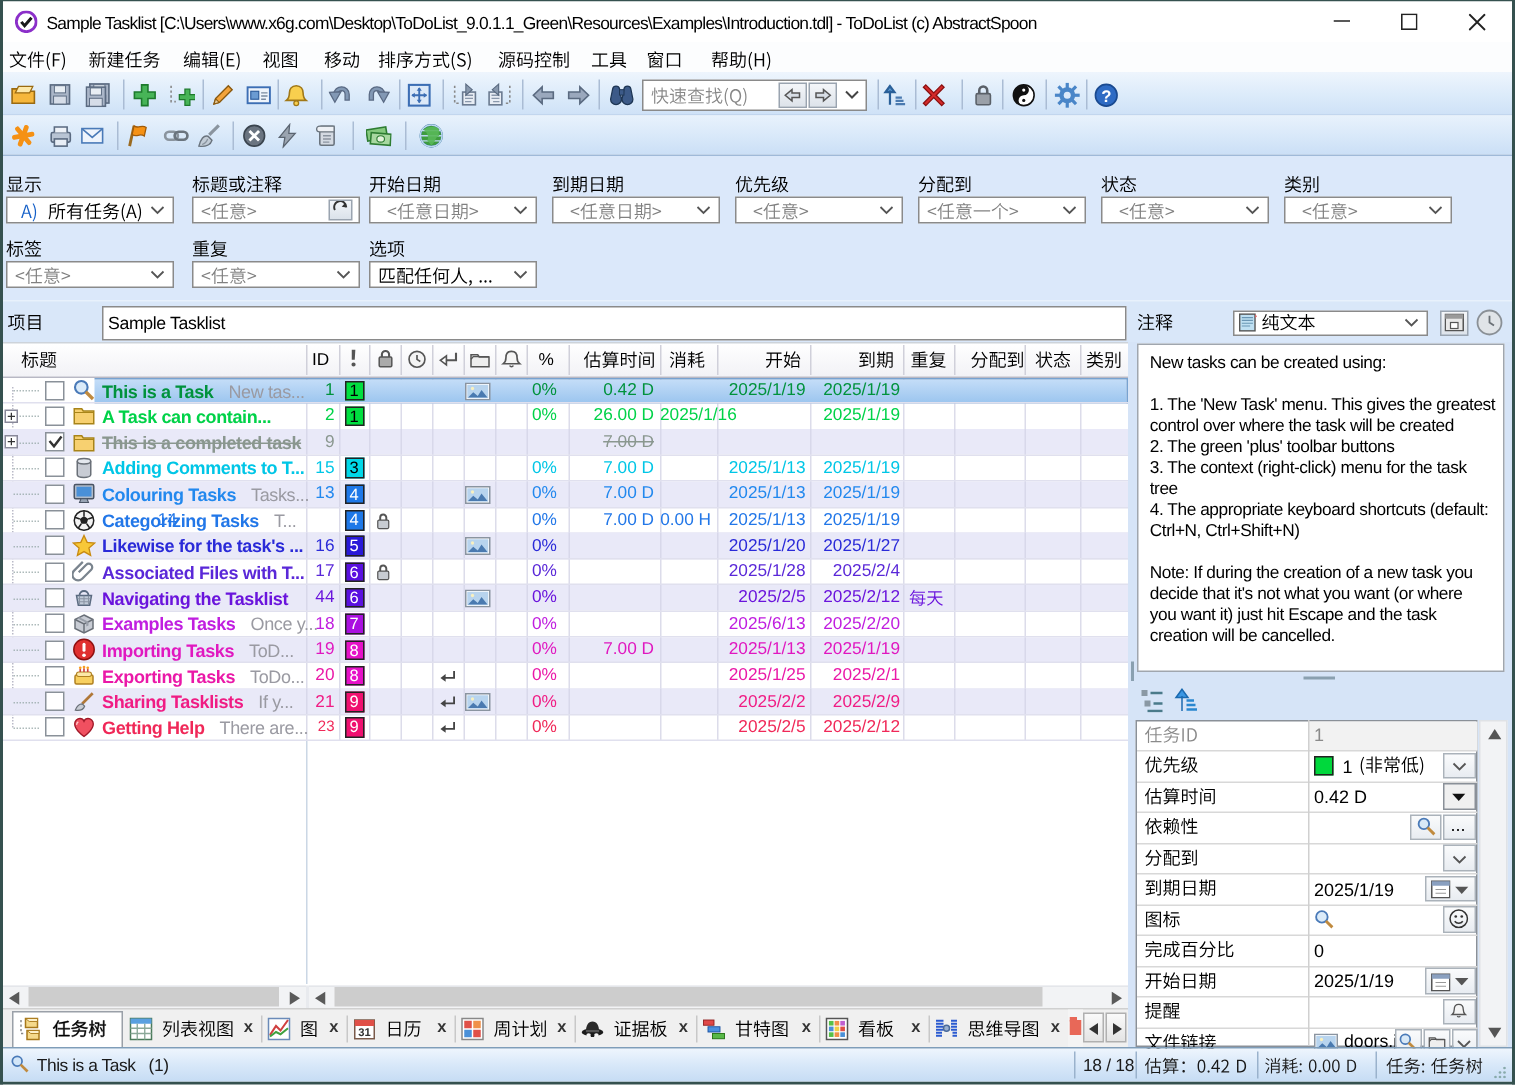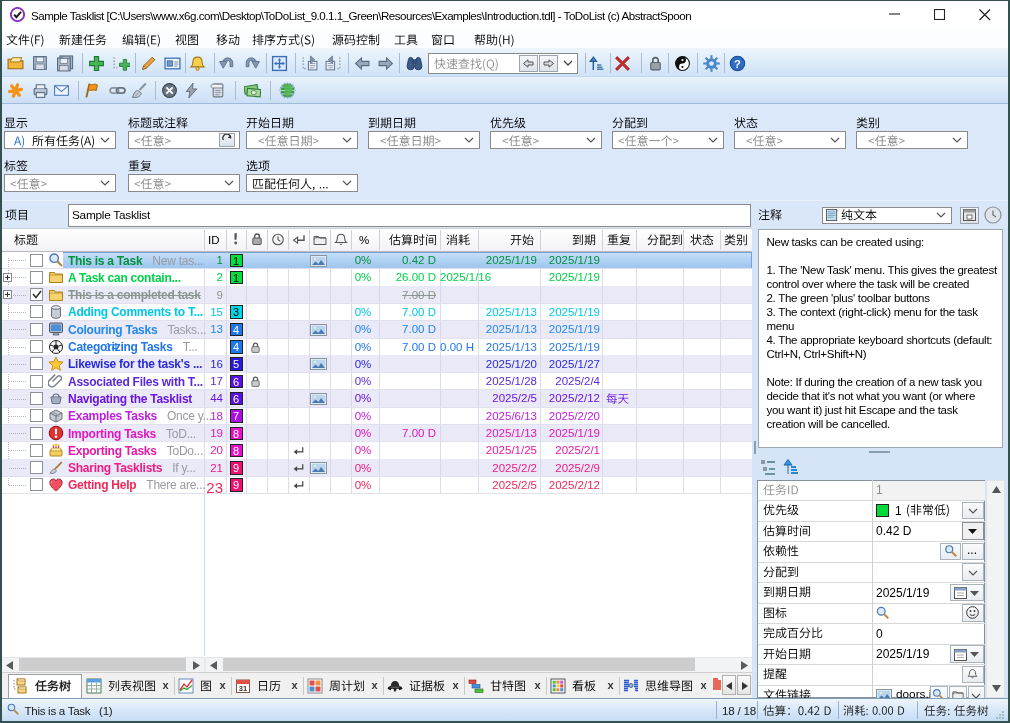--- a/index.html
+++ b/index.html
@@ -1193,38 +1193,38 @@
     <div class="lat" style="left:440px;top:462.6px;width:97px;text-align:right;font-size:11.5px;color:#f01c84">2025/2/2</div>
     <div class="lat" style="left:502px;top:462.6px;width:98px;text-align:right;font-size:11.5px;color:#f01c84">2025/2/9</div>
     <div class="a" style="left:2px;top:493.2px;width:750px;height:0.5px;background:#e0e0ee"></div>
     <div class="a" style="left:9px;top:485.05px;width:17px;height:1px;border-top:1px dotted #9aa;opacity:0.8"></div>
     <div class="cb" style="left:30px;top:478.4px"></div>
     <svg class="a" style="left:48px;top:476.9px" width="16" height="16" viewBox="0 0 16 16">
       <path d="M8 14S1.8 9.6 1.8 5.6C1.8 3.3 3.6 2 5.3 2 6.6 2 7.6 2.8 8 3.8 8.4 2.8 9.4 2 10.7 2c1.7 0 3.5 1.3 3.5 3.6C14.2 9.6 8 14 8 14z" fill="#f05060" stroke="#a01828" stroke-width="0.9"></path>
       <path d="M4.2 4.2c-0.8 0.4-1.2 1.2-1.1 2" stroke="#fcc" stroke-width="0.9" fill="none"></path>
     </svg>
     <div class="lat" style="left:68px;top:479.4px;font-size:12px;font-weight:bold;color:#f02858;letter-spacing:-0.25px"><span>Getting Help</span><span style="font-weight:normal;color:#9a9aa2;text-decoration:none;margin-left:10px">There are...</span></div>
-    <div class="lat" style="left:0;top:479.9px;width:223px;text-align:right;font-size:15px;color:#f02858">23</div>
+    <div class="lat" style="left:0;top:479.9px;width:223px;text-align:right;font-size:10px;color:#f02858">23</div>
     <div class="a" style="left:229.5px;top:478.4px;width:13px;height:13.5px;background:#f01070;border:1px solid #222;color:#fff;font-size:11px;text-align:center;line-height:12px">9</div>
     <svg class="a" style="left:291px;top:478.4px" width="15" height="14" viewBox="0 0 16 14">
       <path d="M12.5 3v5h-7" fill="none" stroke="#444" stroke-width="1.3"></path>
       <path d="M6.5 5.2L2.8 8l3.7 2.8z" fill="#444"></path>
     </svg>
     <div class="lat" style="left:351px;top:479.9px;width:24px;text-align:center;font-size:11.5px;color:#f02858">0%</div>
     <div class="lat" style="left:440px;top:479.9px;width:97px;text-align:right;font-size:11.5px;color:#f02858">2025/2/5</div>
     <div class="lat" style="left:502px;top:479.9px;width:98px;text-align:right;font-size:11.5px;color:#f02858">2025/2/12</div>
     <div class="a" style="left:204px;top:493.7px;width:1px;height:162.3px;background:#a8bdd4;opacity:0.6"></div>
     <div class="a" style="left:752px;top:228px;width:256px;height:470px;background:#d6e4f7"></div>
     <div class="a" style="left:757.5px;top:229px;width:245.5px;height:219px;background:#fff;border:1px solid #a0a6ae"></div>
     <div class="lat" style="left:766.5px;top:236.5px;font-size:11.5px;color:#000;letter-spacing:-0.28px;">New tasks can be created using:</div>
     <div class="lat" style="left:766.5px;top:264.5px;font-size:11.5px;color:#000;letter-spacing:-0.28px;">1. The 'New Task' menu. This gives the greatest</div>
     <div class="lat" style="left:766.5px;top:278.5px;font-size:11.5px;color:#000;letter-spacing:-0.28px;text-align:center;">control over where the task will be created</div>
     <div class="lat" style="left:766.5px;top:292.5px;font-size:11.5px;color:#000;letter-spacing:-0.28px;">2. The green 'plus' toolbar buttons</div>
     <div class="lat" style="left:766.5px;top:306.5px;font-size:11.5px;color:#000;letter-spacing:-0.28px;">3. The context (right-click) menu for the task</div>
-    <div class="lat" style="left:766.5px;top:320.5px;font-size:11.5px;color:#000;letter-spacing:-0.28px;">menu</div>
+    <div class="lat" style="left:766.5px;top:320.5px;font-size:11.5px;color:#000;letter-spacing:-0.28px;">tree</div>
     <div class="lat" style="left:766.5px;top:334.5px;font-size:11.5px;color:#000;letter-spacing:-0.28px;">4. The appropriate keyboard shortcuts (default:</div>
     <div class="lat" style="left:766.5px;top:348.5px;font-size:11.5px;color:#000;letter-spacing:-0.28px;">Ctrl+N, Ctrl+Shift+N)</div>
     <div class="lat" style="left:766.5px;top:376.5px;font-size:11.5px;color:#000;letter-spacing:-0.28px;">Note: If during the creation of a new task you</div>
     <div class="lat" style="left:766.5px;top:390.5px;font-size:11.5px;color:#000;letter-spacing:-0.28px;">decide that it's not what you want (or where</div>
     <div class="lat" style="left:766.5px;top:404.5px;font-size:11.5px;color:#000;letter-spacing:-0.28px;">you want it) just hit Escape and the task</div>
     <div class="lat" style="left:766.5px;top:418.5px;font-size:11.5px;color:#000;letter-spacing:-0.28px;">creation will be cancelled.</div>
     <div class="a" style="left:869px;top:450.5px;width:21px;height:2.5px;background:#8aa0b0"></div>
     <div class="a" style="left:753.5px;top:441px;width:2.5px;height:13px;background:#8aa0b0"></div>
     <svg class="a" style="left:760px;top:459px" width="17" height="16" viewBox="0 0 17 16">
       <rect x="1" y="1" width="4" height="4" fill="#8a98a4"></rect>

